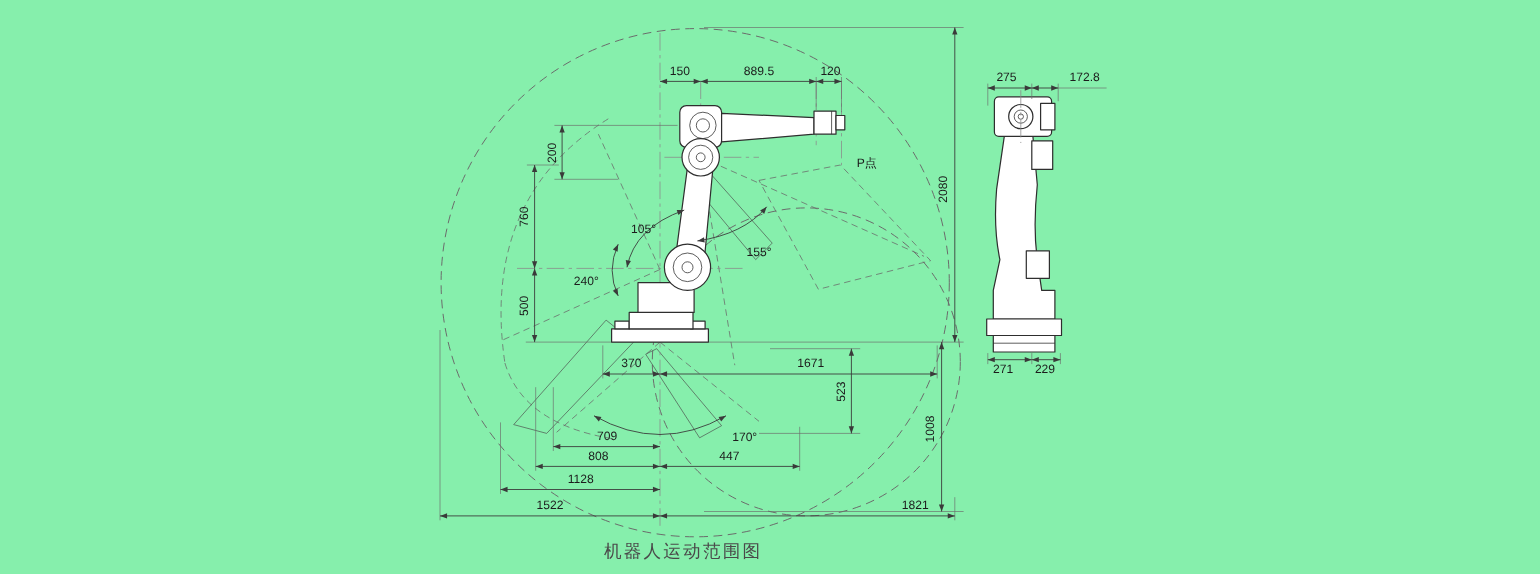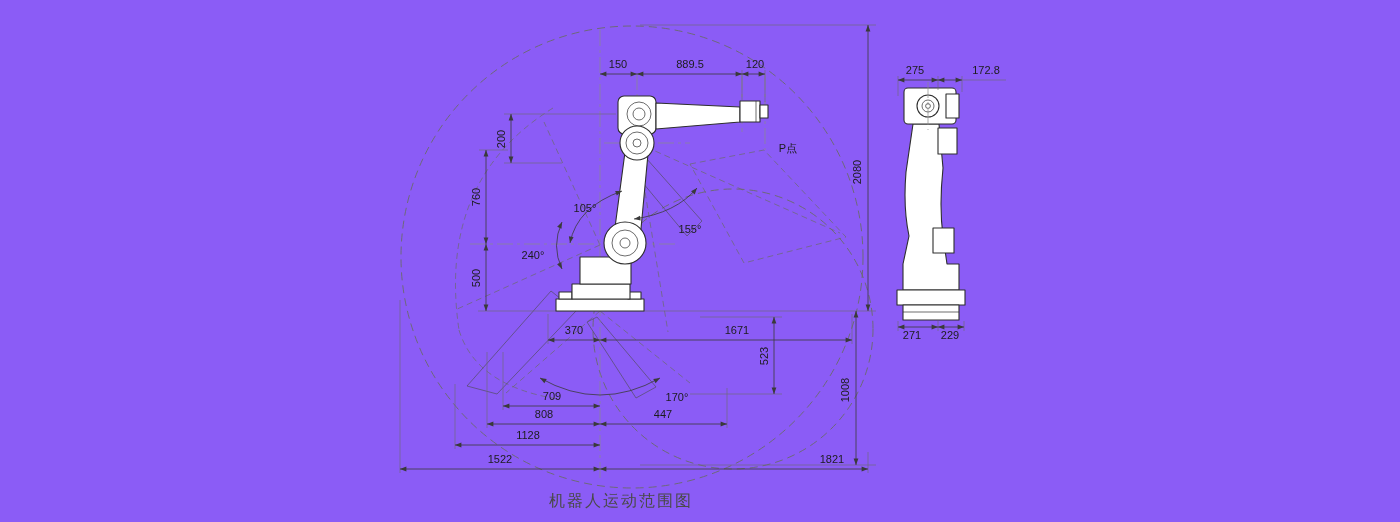--- a/index.html
+++ b/index.html
@@ -1,16 +1,16 @@
 <!DOCTYPE html>
 <html><head>
 <meta charset="utf-8">
 <style>
   html,body{margin:0;padding:0;background:#fff;}
-  .stage{position:relative;width:1400px;height:522px;background:#8b5cf6;overflow:hidden;
+  .stage{position:relative;width:1400px;height:522px;background:#86efac;overflow:hidden;
          font-family:"Liberation Sans",sans-serif;}
   svg{position:absolute;left:0;top:0;}
   .solid{stroke:#2e2e2e;stroke-width:1.1;fill:none;stroke-linejoin:round;}
   .thin{stroke:#2e2e2e;stroke-width:.7;fill:none;}
   .fillw{fill:#ffffff;}
   .ext{stroke:#6b6b6b;stroke-width:.6;fill:none;}
   .dim{stroke:#3a3a3a;stroke-width:.8;fill:none;}
   .cl{stroke:#8a8a8a;stroke-width:.7;fill:none;stroke-dasharray:16 4 3 4;}
   .dash{stroke:#6a6a6a;stroke-width:.9;fill:none;stroke-dasharray:8 5;}
   .dash2{stroke:#6a6a6a;stroke-width:.7;fill:none;stroke-dasharray:6 4;}

